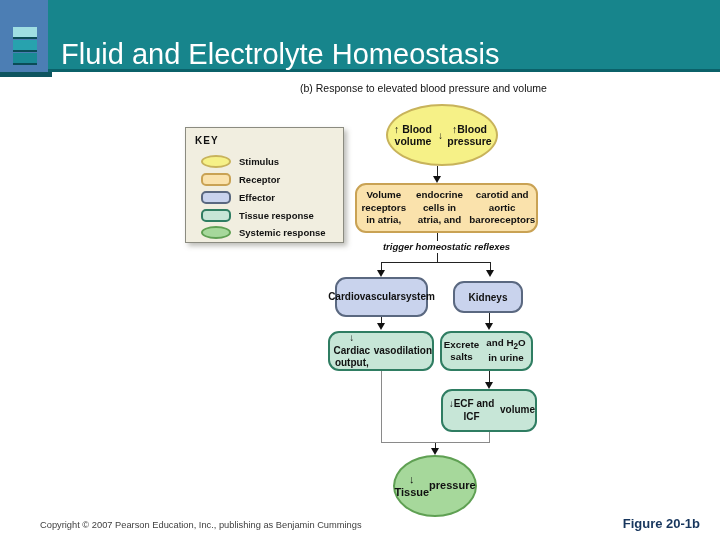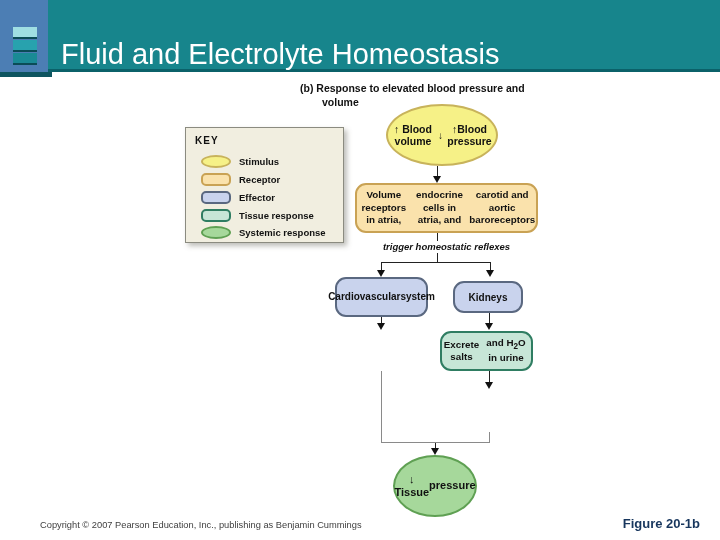--- a/index.html
+++ b/index.html
@@ -31,21 +31,21 @@
 
   
   .vline{position:absolute;width:1px;background:#222;}
   .hline{position:absolute;height:1px;background:#222;}
   .gray{background:#8a8a8a;}
   .ahead{position:absolute;width:0;height:0;border-left:4px solid transparent;
          border-right:4px solid transparent;border-top:7px solid #111;}
 
   
   .fig-heading{position:absolute;left:300px;top:82px;width:238px;font-size:10.5px;
-               font-weight:bold;line-height:1.3;padding-left:22px;text-indent:-22px;}
+               font-weight:normal;line-height:1.3;padding-left:22px;text-indent:-22px;}
   .trigger{position:absolute;left:355px;top:241px;width:183px;text-align:center;
            font-size:9.5px;font-weight:bold;font-style:italic;}
   .mini-arrow{font-size:10px;line-height:9px;font-weight:bold;}
 
   
   .keybox{position:absolute;left:185px;top:127px;width:159px;height:116px;
           background:#F1EEE0;border:1px solid #8B8B80;box-sizing:border-box;
           box-shadow:3px 3px 5px rgba(110,110,100,0.45);}
   .key-title{position:absolute;left:9px;top:7px;font-size:10px;font-weight:bold;letter-spacing:1px;}
   .key-row{position:absolute;left:15px;display:flex;align-items:center;height:16px;}
@@ -129,28 +129,36 @@
   </div>
   <div class="node rrect blue" style="left:453px;top:281px;width:70px;height:32px;font-size:10px;">
     <div>Kidneys</div>
   </div>
 
   <div class="vline" style="left:381px;top:317px;height:7px;"></div>
   <div class="ahead" style="left:377px;top:323px;"></div>
   <div class="vline" style="left:489px;top:313px;height:11px;"></div>
   <div class="ahead" style="left:485px;top:323px;"></div>
 
+  <div class="node rrect ltgreen" style="left:328px;top:331px;width:106px;height:40px;font-size:10px;line-height:1.25;">
+    <div>↓ Cardiac output,</div>
+    <div>vasodilation</div>
+  </div>
   <div class="node rrect ltgreen" style="left:440px;top:331px;width:93px;height:40px;font-size:9.8px;line-height:1.25;">
     <div>Excrete salts</div>
     <div><span>and H</span><sub>2</sub><span>O in urine</span></div>
   </div>
 
   <div class="vline" style="left:489px;top:371px;height:12px;"></div>
   <div class="ahead" style="left:485px;top:382px;"></div>
 
+  <div class="node rrect ltgreen" style="left:441px;top:389px;width:96px;height:43px;font-size:10px;line-height:1.25;">
+    <div>↓ECF and ICF</div>
+    <div>volume</div>
+  </div>
 
   <div class="vline gray" style="left:381px;top:371px;height:72px;"></div>
   <div class="vline gray" style="left:489px;top:432px;height:11px;"></div>
   <div class="hline gray" style="left:381px;top:442px;width:109px;"></div>
   <div class="vline" style="left:435px;top:443px;height:6px;"></div>
   <div class="ahead" style="left:431px;top:448px;"></div>
 
   <div class="node ellipse green" style="left:393px;top:455px;width:84px;height:62px;font-size:11px;line-height:1.2;">
     <div>↓ Tissue</div>
     <div>pressure</div>

